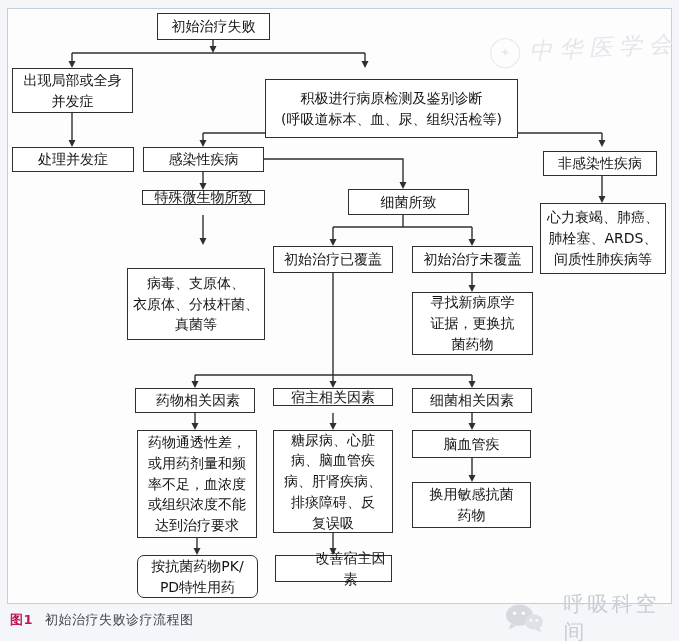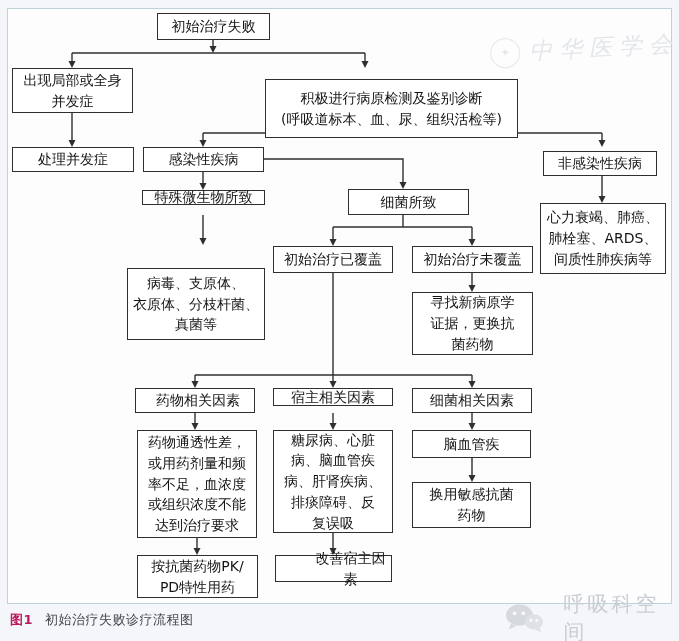--- a/index.html
+++ b/index.html
@@ -34,21 +34,21 @@
   .n-notcovered{left:412px;top:246px;width:121px;height:27px;}
   .n-virusdetail{left:127px;top:245px;width:138px;height:72px;margin-top:23px;}
   .n-findevid{left:412px;top:292px;width:121px;height:63px;}
   .n-drugfac{left:135px;top:388px;width:120px;height:25px;padding-left:8px;}
   .n-hostfac{left:273px;top:388px;width:120px;height:18px;}
   .n-bactfac{left:412px;top:388px;width:120px;height:25px;}
   .n-drugdetail{left:137px;top:430px;width:120px;height:108px;}
   .n-hostdetail{left:273px;top:430px;width:120px;height:103px;}
   .n-resistant{left:412px;top:430px;width:119px;height:28px;}
   .n-switch{left:412px;top:482px;width:119px;height:46px;}
-  .n-pkpd{left:137px;top:555px;width:121px;height:43px;}
+  .n-pkpd{left:137px;top:555px;width:121px;height:43px;border-radius:7px;}
   .n-improve{left:275px;top:555px;width:117px;height:27px;padding-left:36px;}
 
   .caption{
     position:absolute;left:10px;top:611px;z-index:4;
     font-size:13px;color:#45454c;letter-spacing:.5px;
   }
   .caption b{color:#be185d;margin-right:12px;}
   .wm-top{
     position:absolute;left:490px;top:33px;z-index:1;
     display:flex;align-items:center;gap:9px;

